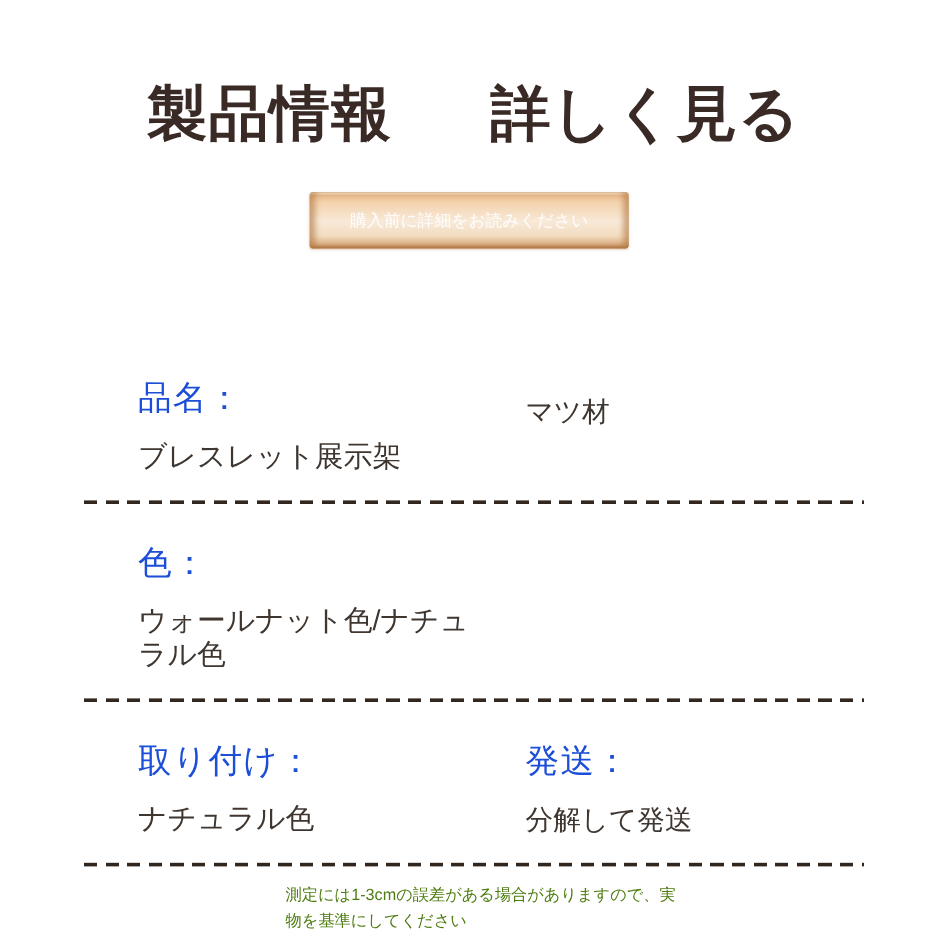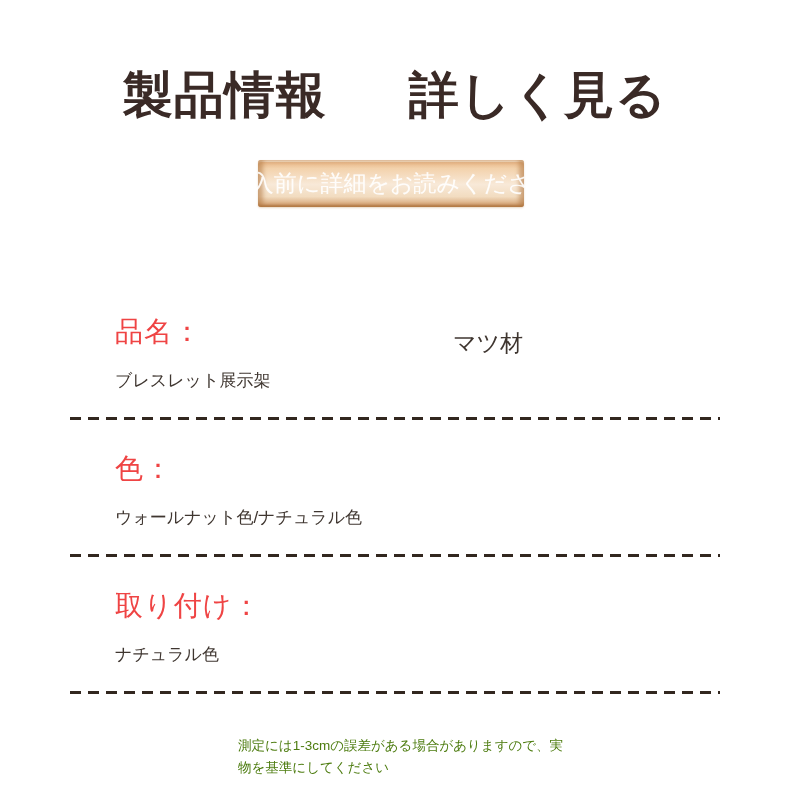--- a/index.html
+++ b/index.html
@@ -42,21 +42,21 @@
       inset 5px 0 4px rgba(176,118,64,0.55),
       inset -5px 0 4px rgba(176,118,64,0.55),
       inset 0 2px 1px rgba(255,245,230,0.9),
       inset 0 -2px 2px rgba(150,95,45,0.45),
       0 1px 2px rgba(190,140,90,0.35);
     display: flex;
     align-items: center;
     justify-content: center;
   }
   .banner-text {
-    font-size: 23px;
+    font-size: 14px;
     color: rgba(255,255,255,0.85);
     white-space: nowrap;
     text-shadow: 0 0 1px rgba(255,255,255,0.4);
   }
   
   .specs {
     position: absolute;
     top: 283px;
     left: 70px;
     width: 650px;
@@ -64,30 +64,30 @@
   .spec-row {
     display: grid;
     grid-template-columns: 325px 325px;
     padding: 30px 0 22px 0;
   }
   .spec-cell.left  { padding-left: 45px; }
   .spec-cell.right { padding-left: 43px; }
   .spec-label {
     font-size: 28px;
     line-height: 38px;
-    color: #ef4444;
+    color: #1d4ed8;
     letter-spacing: 1px;
   }
   .spec-value {
     margin-top: 16px;
-    font-size: 17px;
+    font-size: 24px;
     line-height: 28px;
     color: #3f3630;
   }
-  .spec-cell.right .spec-value { font-size: 23px; margin-left: 15px; }
+  .spec-cell.right .spec-value { font-size: 23px; }
   .divider {
     height: 3px;
     background: repeating-linear-gradient(to right,
       #32271f 0 11px, transparent 11px 18px);
   }
   
   .note {
     position: absolute;
     top: 735px;
     left: 238px;
@@ -130,20 +130,24 @@
         <div class="spec-value">ウォールナット色/ナチュラル色</div>
       </div>
     </div>
     <div class="divider"></div>
 
     <div class="spec-row">
       <div class="spec-cell left">
         <div class="spec-label">取り付け：</div>
         <div class="spec-value">ナチュラル色</div>
       </div>
+      <div class="spec-cell right">
+        <div class="spec-label">発送：</div>
+        <div class="spec-value">分解して発送</div>
+      </div>
     </div>
     <div class="divider"></div>
 
   </div>
 
   <div class="note">測定には1-3cmの誤差がある場合がありますので、実物を基準にしてください</div>
 
 </div>
 
 </body></html>

